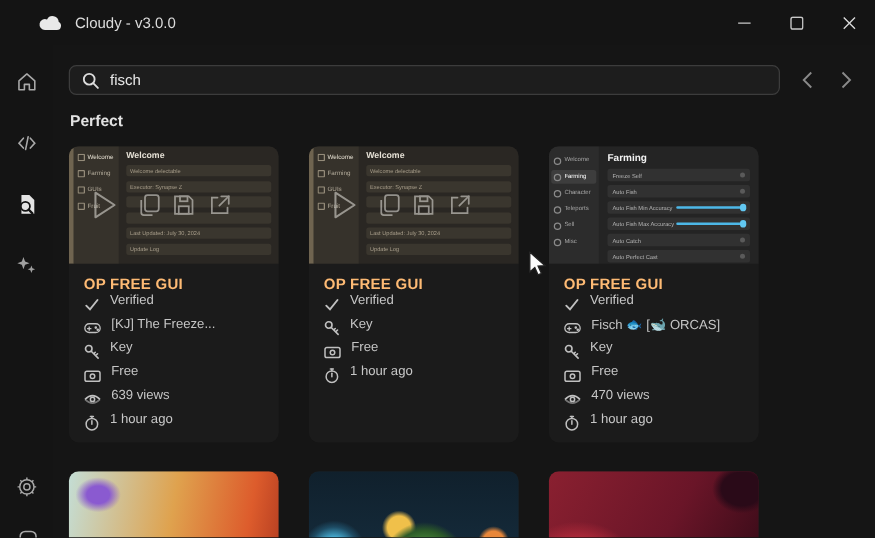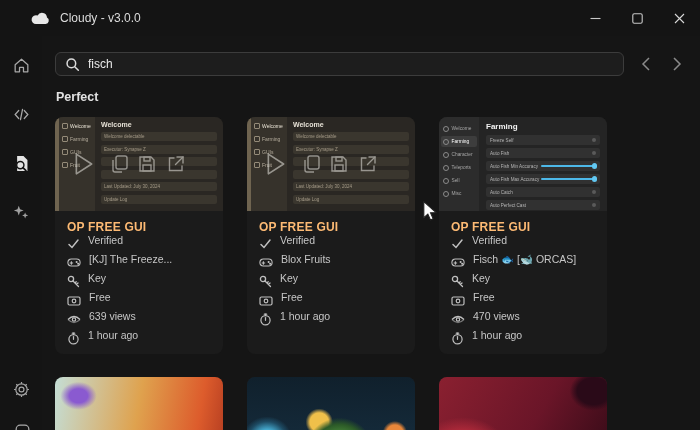--- a/index.html
+++ b/index.html
@@ -335,31 +335,20 @@
       </div>
       <div class="card-body">
         <div class="card-title">OP FREE GUI</div>
         <div class="detail">
           <span class="d-icon">
               <svg width="13" height="13" viewBox="0 0 13 13" fill="none" stroke="#c0c0c0" stroke-width="1.5" stroke-linecap="round">
                 <polyline points="2,7.5 5,10.5 11,3"></polyline>
               </svg>
             </span>
           <span>Verified</span>
-        </div>
-        <div class="detail">
-          <span class="d-icon">
-              <svg width="14" height="13" viewBox="0 0 16 13" fill="none" stroke="#c0c0c0" stroke-width="1.2">
-                <rect x="1" y="2.5" width="14" height="8" rx="4"></rect>
-                <path d="M5 5 V9 M3 7 H7"></path>
-                <circle cx="11" cy="6" r="0.6" fill="#c0c0c0"></circle>
-                <circle cx="12.8" cy="8" r="0.6" fill="#c0c0c0"></circle>
-              </svg>
-            </span>
-          <span>Blox Fruits</span>
         </div>
         <div class="detail">
           <span class="d-icon">
               <svg width="13" height="13" viewBox="0 0 13 13" fill="none" stroke="#c0c0c0" stroke-width="1.3" stroke-linecap="round">
                 <circle cx="4" cy="4" r="2.6"></circle>
                 <path d="M6 6 L11.5 11.5 M9.5 9.5 L11 8 M8 8 L9.2 6.8"></path>
               </svg>
             </span>
           <span>Key</span>
         </div>

